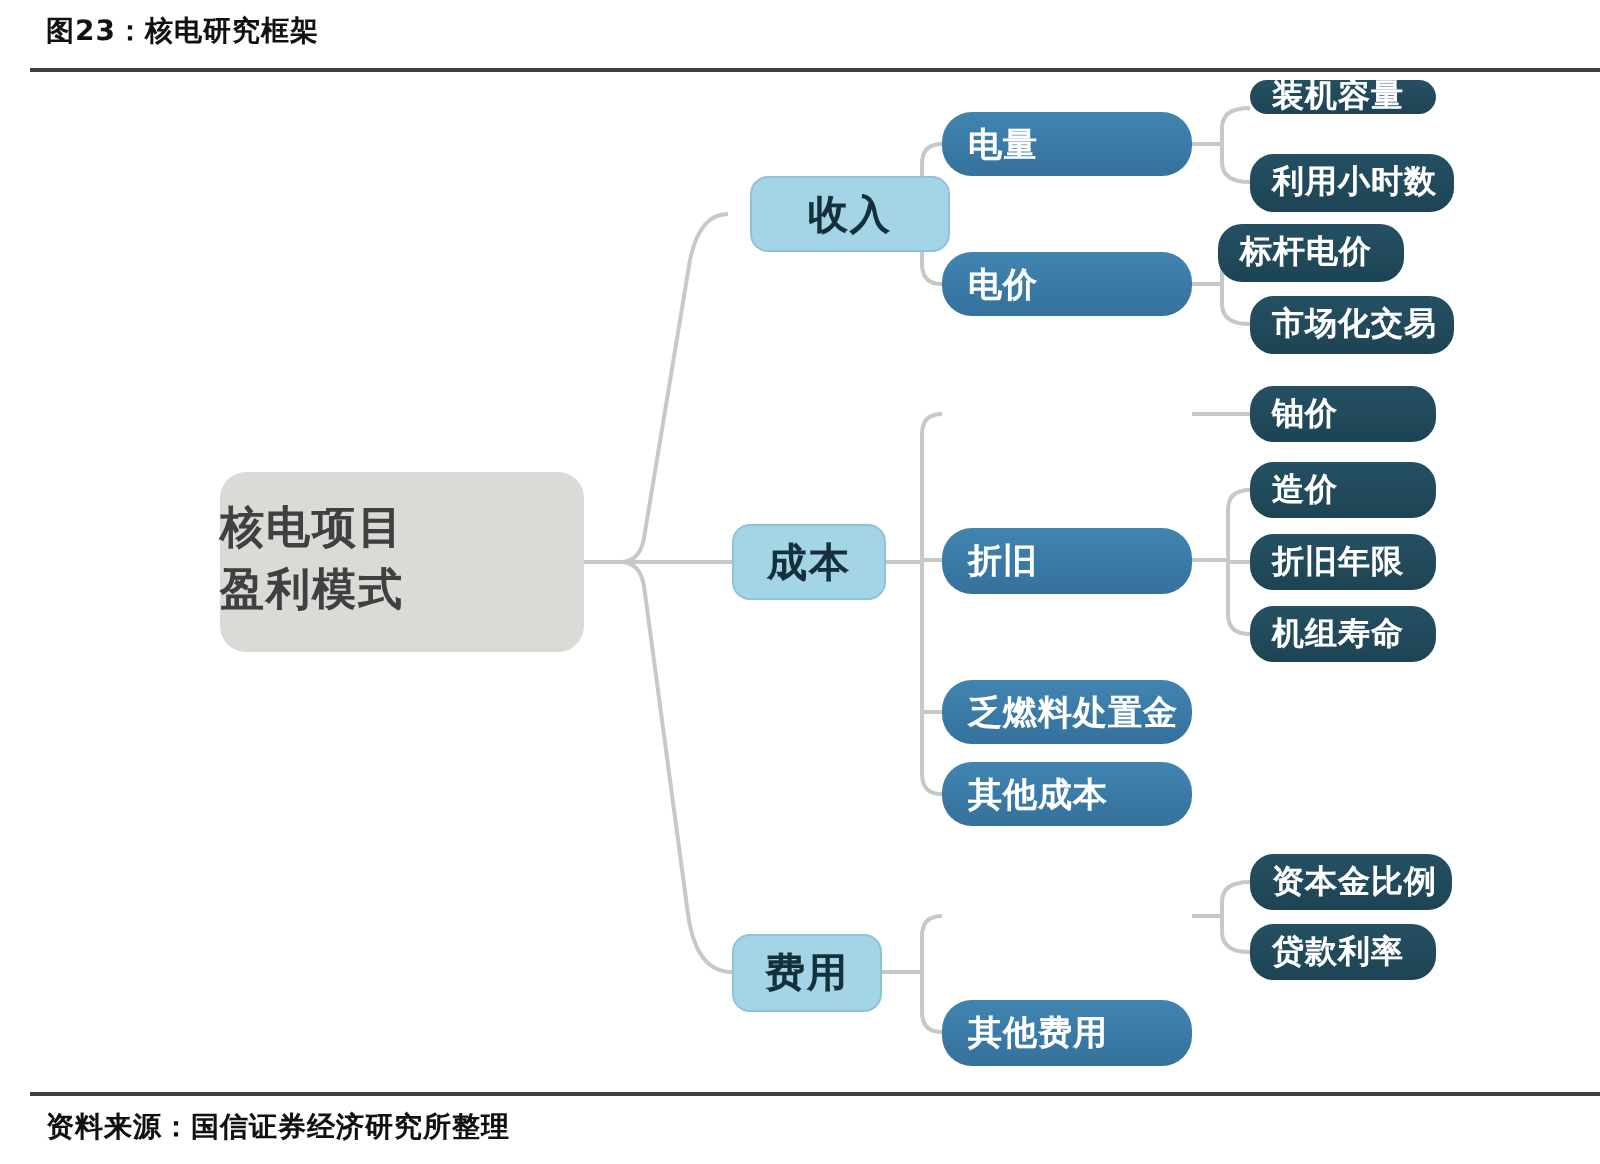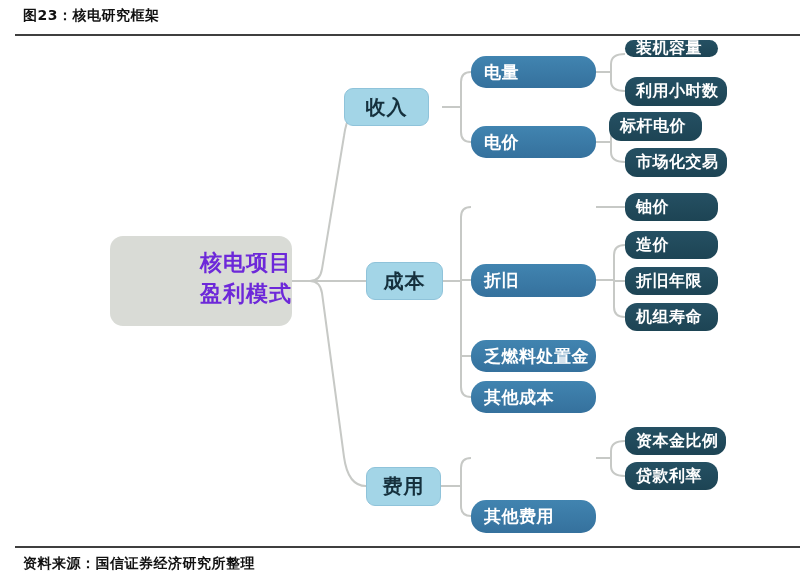--- a/index.html
+++ b/index.html
@@ -8,22 +8,22 @@
 
   .fig-title{position:absolute;left:8px;top:7px;font-size:14px;font-weight:bold;color:#111111;letter-spacing:0.5px;}
   .rule{position:absolute;left:0;width:800px;background:#3f3f3f;}
   .rule-top{top:34px;height:2px;}
   .rule-bottom{top:546px;height:2px;}
   .fig-source{position:absolute;left:8px;top:555px;font-size:14px;font-weight:bold;color:#111111;letter-spacing:0.5px;}
 
   .connectors{position:absolute;left:0;top:0;z-index:1;}
 
   .node{position:absolute;z-index:2;box-sizing:border-box;display:flex;align-items:center;font-weight:bold;}
-  .root{background:#d9dbd6;border-radius:13px;justify-content:flex-end;text-align:center;
-        color:#6d28d9;font-size:22px;line-height:1.4;letter-spacing:1px;font-family:Liberation Mono, monospace;}
+  .root{background:#d9dbd6;border-radius:13px;justify-content:flex-start;text-align:center;
+        color:#404040;font-size:22px;line-height:1.4;letter-spacing:1px;}
   .branch{background:#a3d5e7;border:1px solid #8fc3da;border-radius:9px;justify-content:center;
         color:#15303d;font-size:20px;letter-spacing:1px;}
   .mid{background:linear-gradient(180deg,#4184b0 0%,#35719d 100%);border-radius:15px;
         color:#ffffff;font-size:17px;padding-left:13px;letter-spacing:0.5px;font-family:Liberation Serif, serif;}
   .leaf{background:linear-gradient(180deg,#255063 0%,#1d4454 100%);border-radius:12px;
         color:#ffffff;font-size:16px;padding-left:11px;letter-spacing:0.5px;}
 </style>
 </head>
 <body>
 
@@ -67,21 +67,21 @@
     </g>
   </svg>
 
   <div class="node root" style="left:95px;top:236px;width:182px;height:90px">
     <div>
       <div>核电项目</div>
       <div>盈利模式</div>
     </div>
   </div>
 
-  <div class="node branch" style="left:329px;top:88px;width:85px;height:38px">收入</div>
+  <div class="node branch" style="left:360px;top:88px;width:100px;height:38px">收入</div>
   <div class="node branch" style="left:351px;top:262px;width:77px;height:38px">成本</div>
   <div class="node branch" style="left:351px;top:467px;width:75px;height:39px">费用</div>
 
   <div class="node mid" style="left:456px;top:56px;width:125px;height:32px">电量</div>
   <div class="node mid" style="left:456px;top:126px;width:125px;height:32px">电价</div>
   <div class="node mid" style="left:456px;top:264px;width:125px;height:33px">折旧</div>
   <div class="node mid" style="left:456px;top:340px;width:125px;height:32px">乏燃料处置金</div>
   <div class="node mid" style="left:456px;top:381px;width:125px;height:32px">其他成本</div>
   <div class="node mid" style="left:456px;top:500px;width:125px;height:33px">其他费用</div>
 

